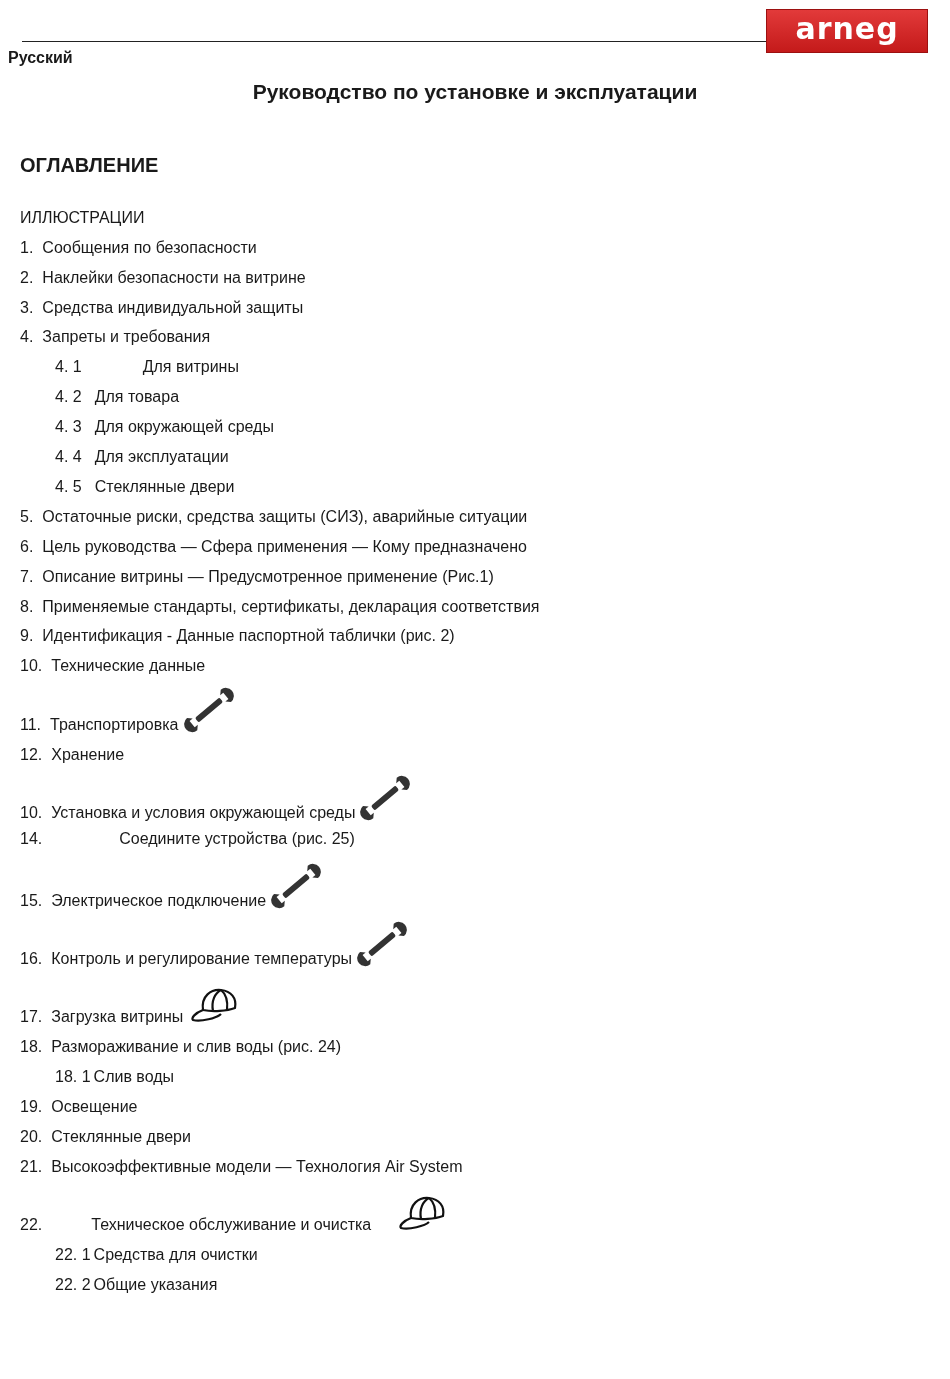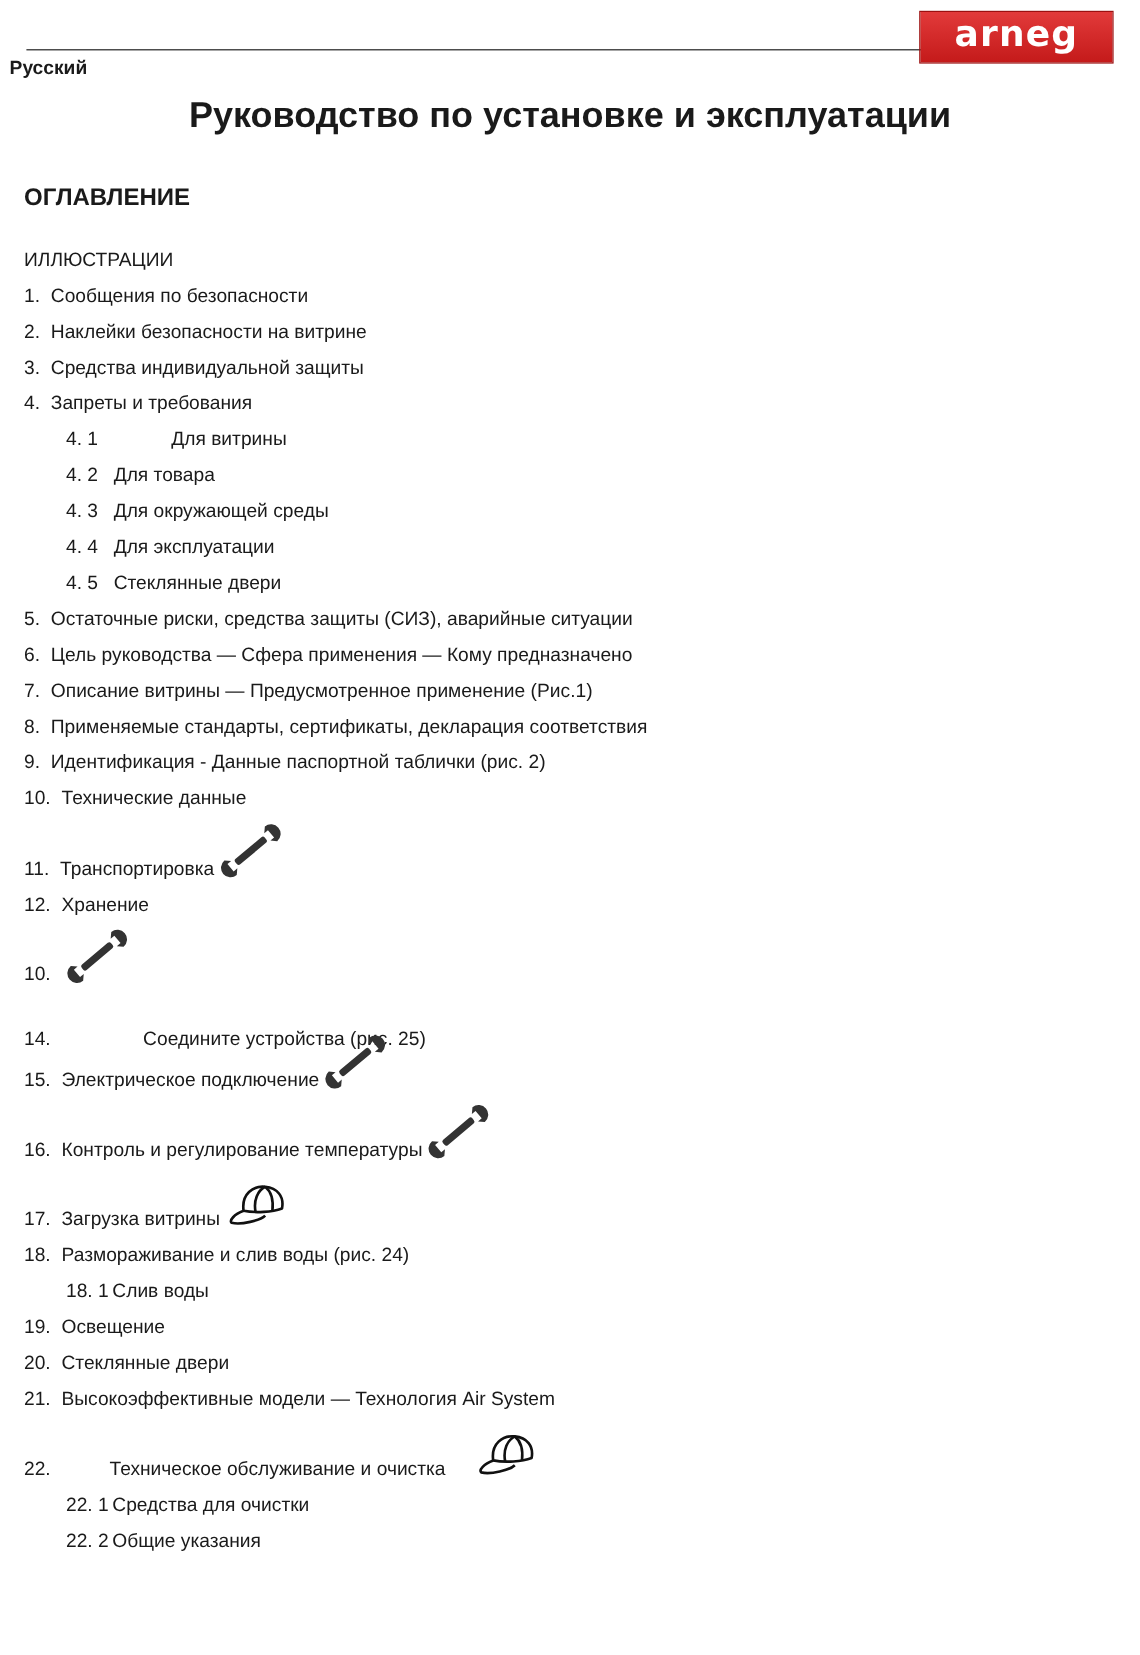--- a/index.html
+++ b/index.html
@@ -6,21 +6,21 @@
   body { width:950px; height:1379px; position:relative; overflow:hidden;
          font-family:"Liberation Sans", "DejaVu Sans", sans-serif; color:#1a1a1a; }
   .header-rule { position:absolute; left:22px; top:41px; width:746px; height:1px; background:#222; }
   .logo { position:absolute; left:766px; top:9px; width:162px; height:44px;
           background:linear-gradient(#e23a3a, #c41a1a); border:1px solid #9c1010;
           box-sizing:border-box; display:flex; align-items:center; justify-content:center; }
   .logo span { color:#fff; font-family:"DejaVu Sans", sans-serif; font-weight:bold;
                font-size:30px; letter-spacing:1px; line-height:1; margin-top:-4px; }
   .lang { position:absolute; left:8px; top:49px; font-size:16px;font-weight:bold; }
   .title { position:absolute; left:0; width:950px; top:80px; text-align:center;
-           font-size:30px; font-weight:bold; }
+           font-size:21px; font-weight:bold; }
   .toc-heading { position:absolute; left:20px; top:154px; font-size:20px; font-weight:bold; }
   .toc { position:absolute; left:20px; top:0; width:900px; }
   .toc-item { position:absolute; left:0; font-size:16px; white-space:nowrap;
               display:flex; align-items:flex-end; height:24px; }
   .toc-item.sub { left:35px; }
   .num { display:inline-block; }
   .gap { display:inline-block; width:9px; }
   .icon { display:inline-block; margin-left:4px; }
   .wrench { width:52px; height:48px; margin-bottom:-4px; }
   .cap { width:52px; height:40px; margin-bottom:-4px; }
@@ -130,31 +130,32 @@
 </span>
     </div>
     <div class="toc-item" style="top: 740px;">
       <span class="num">12.</span>
       <span class="gap"></span>
       <span>Хранение</span>
     </div>
     <div class="toc-item" style="top: 798px;">
       <span class="num">10.</span>
       <span class="gap"></span>
-      <span class="icon">
-  <svg viewBox="0 0 52 48" class="wrench" xmlns="http://www.w3.org/2000/svg">
-    <g transform="rotate(-40 26 24)">
-      <rect x="10" y="21" width="32" height="6" rx="2" fill="#333"></rect>
-      <path d="M4 16 a8 8 0 1 0 0 16 l4 -4 h-4 v-8 h4 z" fill="#333"></path>
-      <path d="M48 16 a8 8 0 1 1 0 16 l-4 -4 h4 v-8 h-4 z" fill="#333"></path>
-    </g>
-  </svg>
-</span>
-    </div>
-    <div class="toc-item" style="top: 852px; gap: 34px;">
+      <span>Установка и условия окружающей среды</span>
+      <span class="icon">
+  <svg viewBox="0 0 52 48" class="wrench" xmlns="http://www.w3.org/2000/svg">
+    <g transform="rotate(-40 26 24)">
+      <rect x="10" y="21" width="32" height="6" rx="2" fill="#333"></rect>
+      <path d="M4 16 a8 8 0 1 0 0 16 l4 -4 h-4 v-8 h4 z" fill="#333"></path>
+      <path d="M48 16 a8 8 0 1 1 0 16 l-4 -4 h4 v-8 h-4 z" fill="#333"></path>
+    </g>
+  </svg>
+</span>
+    </div>
+    <div class="toc-item" style="top: 824px; gap: 34px;">
       <span class="num">14.</span>
       <span class="gap"></span>
       <span>Соедините устройства (рис. 25)</span>
     </div>
     <div class="toc-item" style="top: 886px;">
       <span class="num">15.</span>
       <span class="gap"></span>
       <span>Электрическое подключение</span>
       <span class="icon">
   <svg viewBox="0 0 52 48" class="wrench" xmlns="http://www.w3.org/2000/svg">

